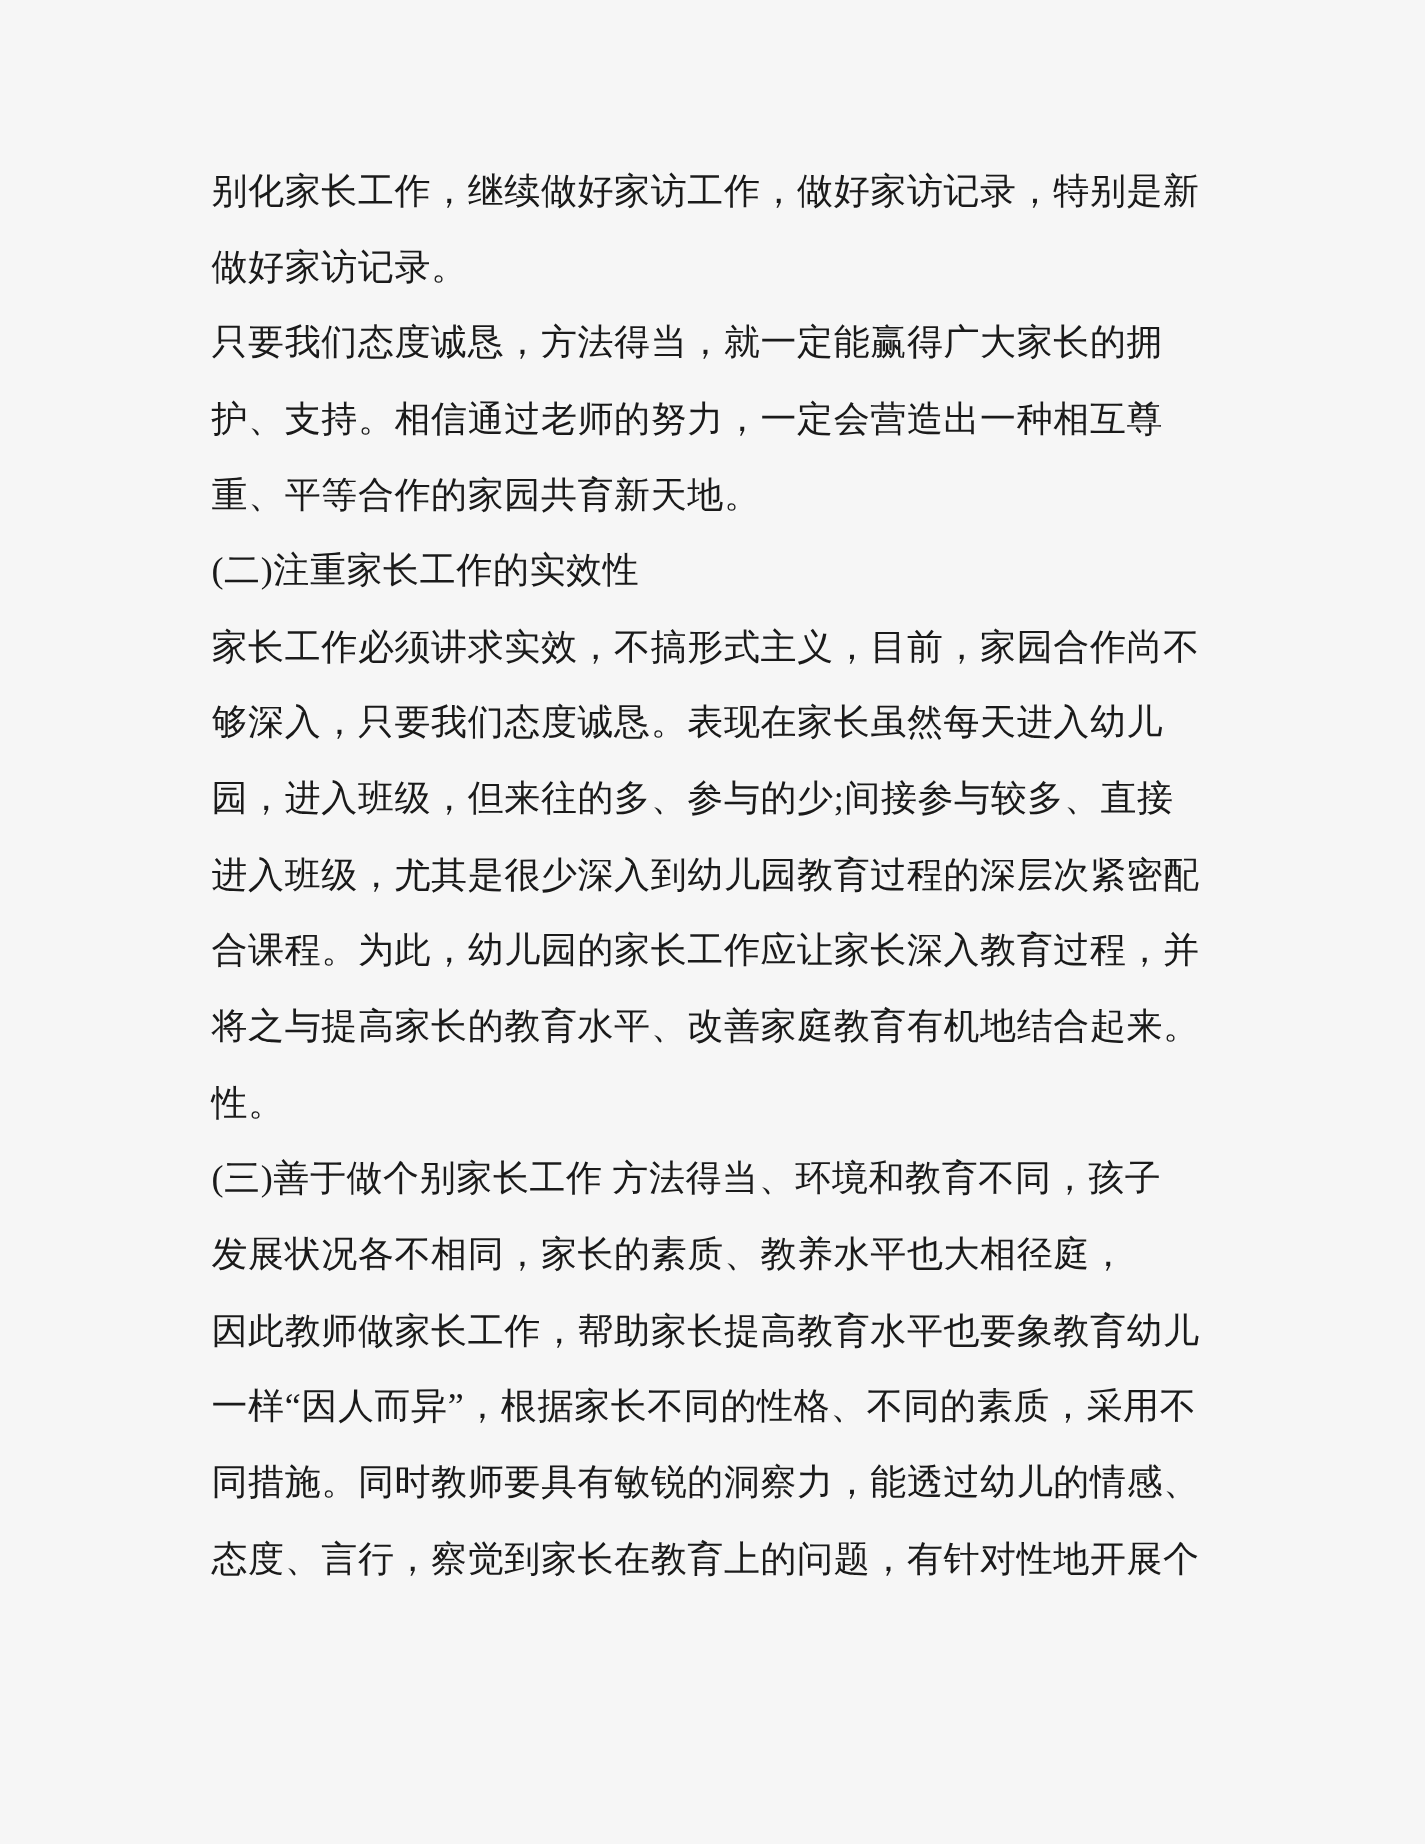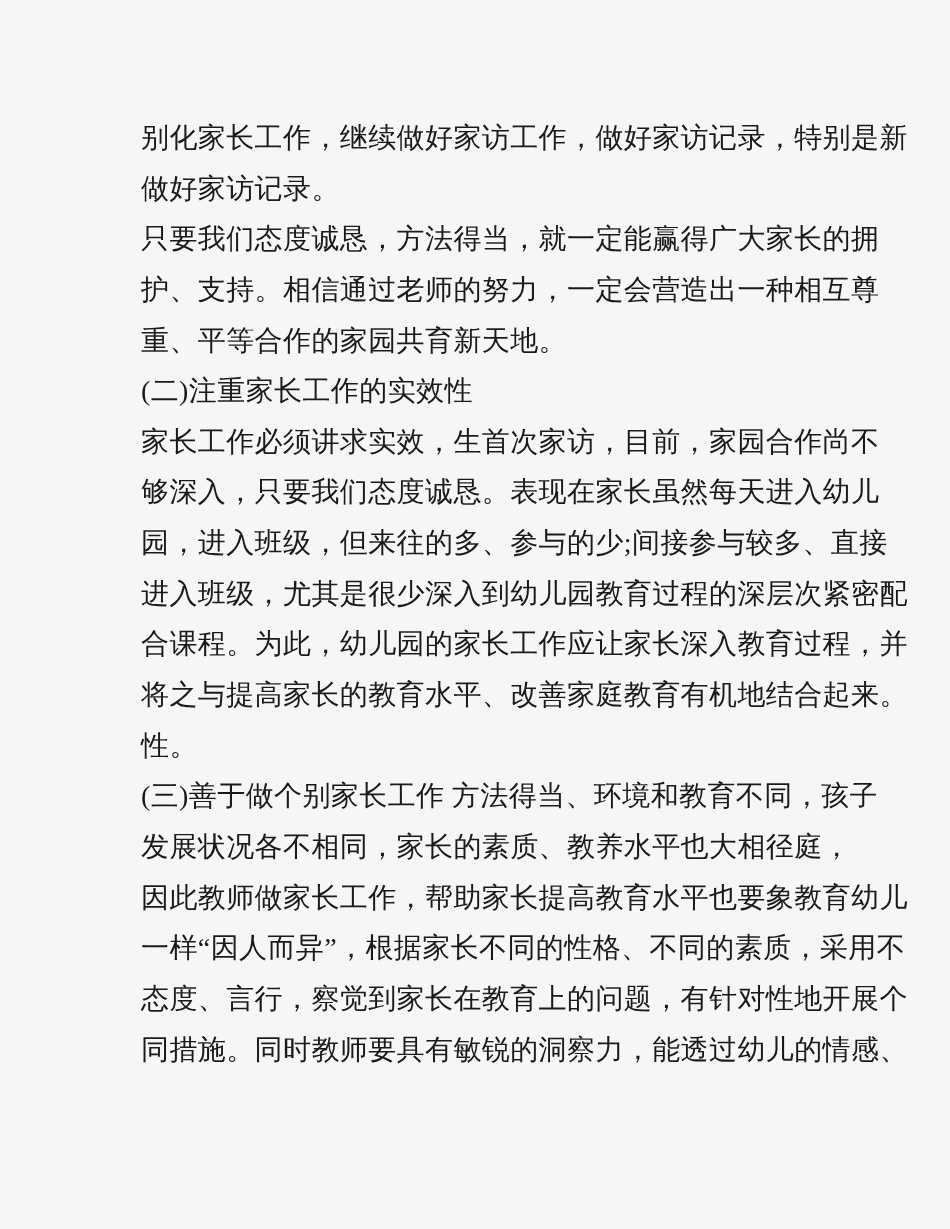--- a/index.html
+++ b/index.html
@@ -15,51 +15,51 @@
   }
   .page {
     position: relative;
     width: 950px;
     height: 1229px;
     background: #f6f6f6;
   }
   .doc-text {
     position: absolute;
     left: 141px;
-    top: 113px;
+    top: 103px;
     width: 760px;
     color: #1a1a1a;
-    font-size: 28px;
+    font-size: 24px;
     letter-spacing: 0.4px;
   }
   .text-line {
     height: 50.65px;
     line-height: 50.65px;
     white-space: pre;
     font-kerning: none;
   }
 </style>
 </head>
 <body style="background: rgb(246, 246, 246);">
 
 <div class="page" style="background: rgb(246, 246, 246);">
   <div class="doc-text" id="doc-text" style="color: rgb(26, 26, 26);">
       <div class="text-line">别化家长工作，继续做好家访工作，做好家访记录，特别是新</div>
       <div class="text-line">做好家访记录。</div>
       <div class="text-line">只要我们态度诚恳，方法得当，就一定能赢得广大家长的拥</div>
       <div class="text-line">护、支持。相信通过老师的努力，一定会营造出一种相互尊</div>
       <div class="text-line">重、平等合作的家园共育新天地。</div>
       <div class="text-line">(二)注重家长工作的实效性</div>
-      <div class="text-line">家长工作必须讲求实效，生首次家访，目前，家园合作尚不</div>
+      <div class="text-line">家长工作必须讲求实效，不搞形式主义，目前，家园合作尚不</div>
       <div class="text-line">够深入，只要我们态度诚恳。表现在家长虽然每天进入幼儿</div>
       <div class="text-line">园，进入班级，但来往的多、参与的少;间接参与较多、直接</div>
       <div class="text-line">进入班级，尤其是很少深入到幼儿园教育过程的深层次紧密配</div>
       <div class="text-line">合课程。为此，幼儿园的家长工作应让家长深入教育过程，并</div>
       <div class="text-line">将之与提高家长的教育水平、改善家庭教育有机地结合起来。</div>
       <div class="text-line">性。</div>
       <div class="text-line">(三)善于做个别家长工作 方法得当、环境和教育不同，孩子</div>
       <div class="text-line">发展状况各不相同，家长的素质、教养水平也大相径庭，</div>
       <div class="text-line">因此教师做家长工作，帮助家长提高教育水平也要象教育幼儿</div>
       <div class="text-line">一样“因人而异”，根据家长不同的性格、不同的素质，采用不</div>
+      <div class="text-line">同措施。同时教师要具有敏锐的洞察力，能透过幼儿的情感、</div>
       <div class="text-line">态度、言行，察觉到家长在教育上的问题，有针对性地开展个</div>
-      <div class="text-line">同措施。同时教师要具有敏锐的洞察力，能透过幼儿的情感、</div>
     </div>
 </div>
 
 </body></html>

